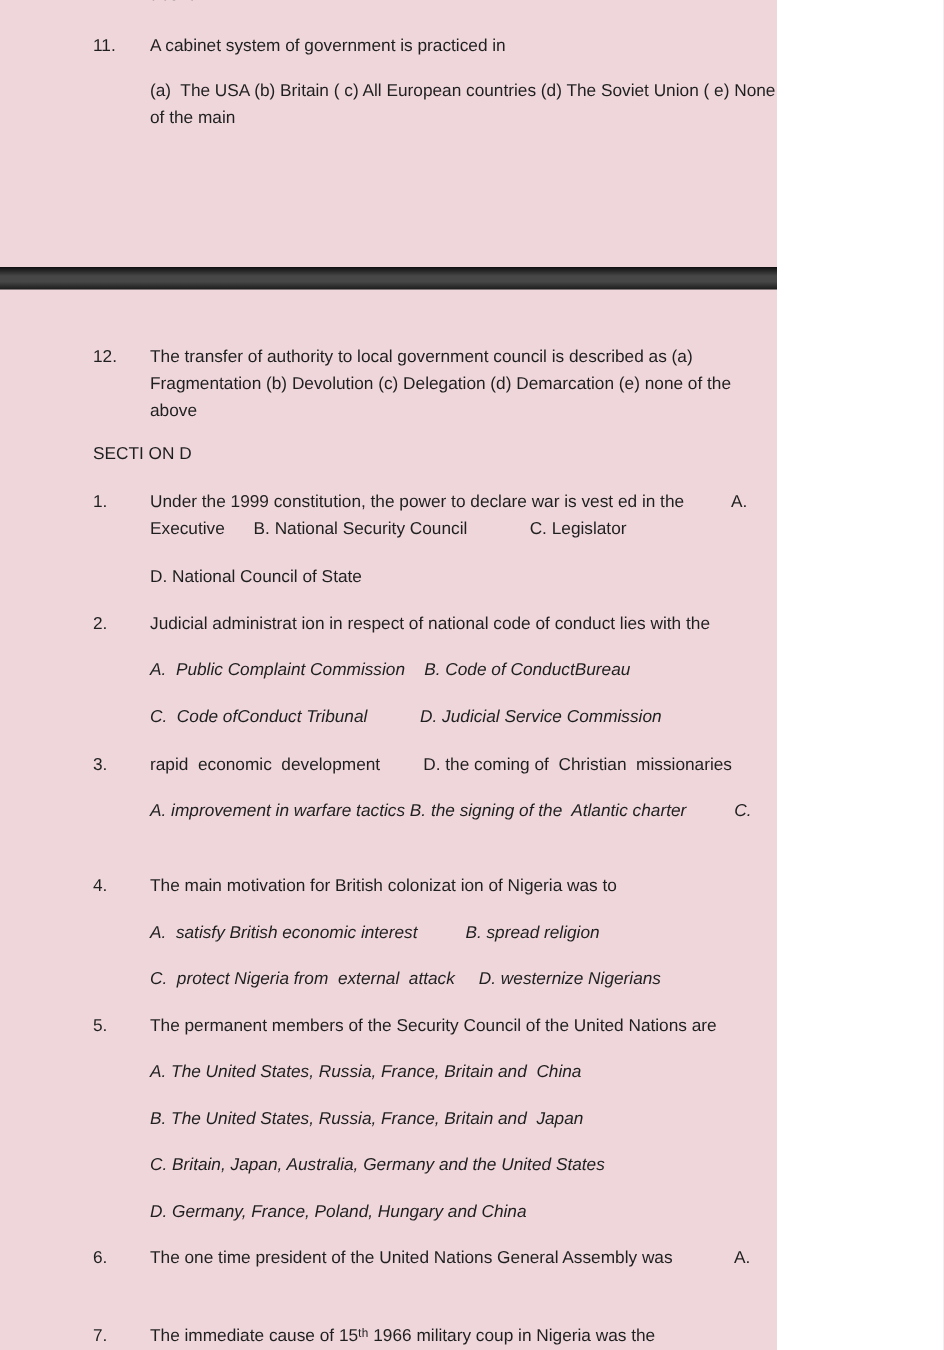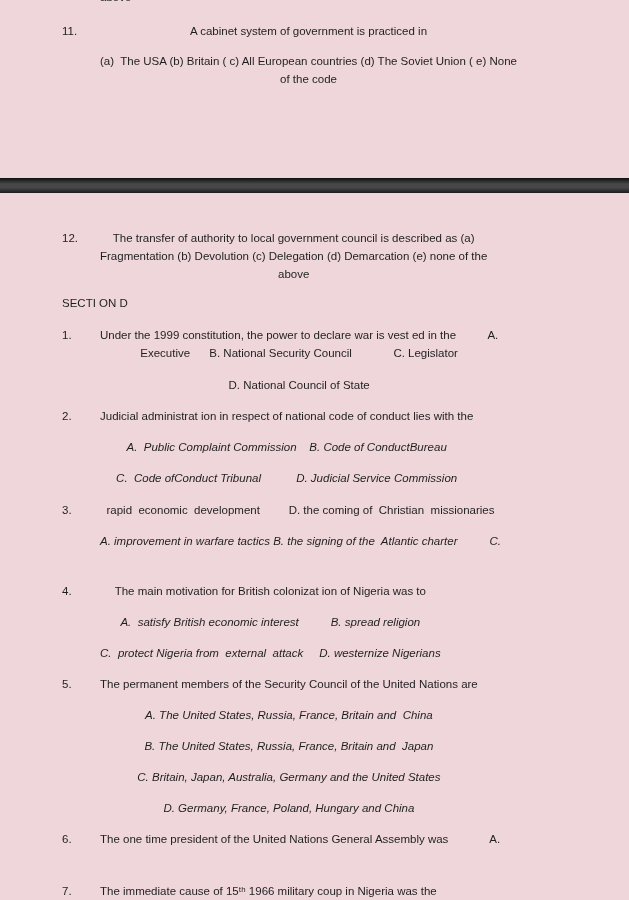--- a/index.html
+++ b/index.html
@@ -1,36 +1,36 @@
 <!DOCTYPE html>
 <html style="--background: #eed6db; --band: #474747; --text: #1f1f1f;"><head>
 <meta charset="utf-8">
 <style>
   html, body { margin: 0; padding: 0; }
   .viewport {
     position: relative;
-    width: 629px;
+    width: 518px;
     height: 900px;
     overflow: hidden;
     background: var(--background, #eed6db);
     color: var(--text, #1f1f1f);
     font-family: "Liberation Sans", sans-serif;
     font-size: 11.5px;
     font-weight: 400;
   }
   .frag {
     position: absolute;
     left: 100px;
     top: -10px;
     line-height: 14px;
     white-space: pre;
   }
   .q { position: absolute; left: 62px; }
   .num { position: absolute; left: 0; top: 0; line-height: 18px; }
-  .qt { margin-left: 38px; text-align: center; }
+  .qt { margin-left: 38px; }
   .line { white-space: pre; line-height: 18px; }
   .par { margin-top: 13px; font-style: italic; }      
   .par12 { margin-top: 12px; }    
   .gap14 { margin-top: 14px; }    
   .band {
     position: absolute;
     left: 0;
     top: 178px;
     width: 629px;
     height: 15px;
@@ -49,21 +49,21 @@
 
 <div class="viewport">
 
   <div class="frag">above</div>
 
   <div class="q" style="top:22px">
     <span class="num">11.</span>
     <div class="qt">
       <div class="line">A cabinet system of government is practiced in</div>
       <div class="line par12">(a)  The USA (b) Britain ( c) All European countries (d) The Soviet Union ( e) None</div>
-      <div class="line">of the code</div>
+      <div class="line">of the main</div>
     </div>
   </div>
 
   <div class="band"></div>
 
   <div class="q" style="top:229px">
     <span class="num">12.</span>
     <div class="qt">
       <div class="line">The transfer of authority to local government council is described as (a)</div>
       <div class="line">Fragmentation (b) Devolution (c) Delegation (d) Demarcation (e) none of the</div>

